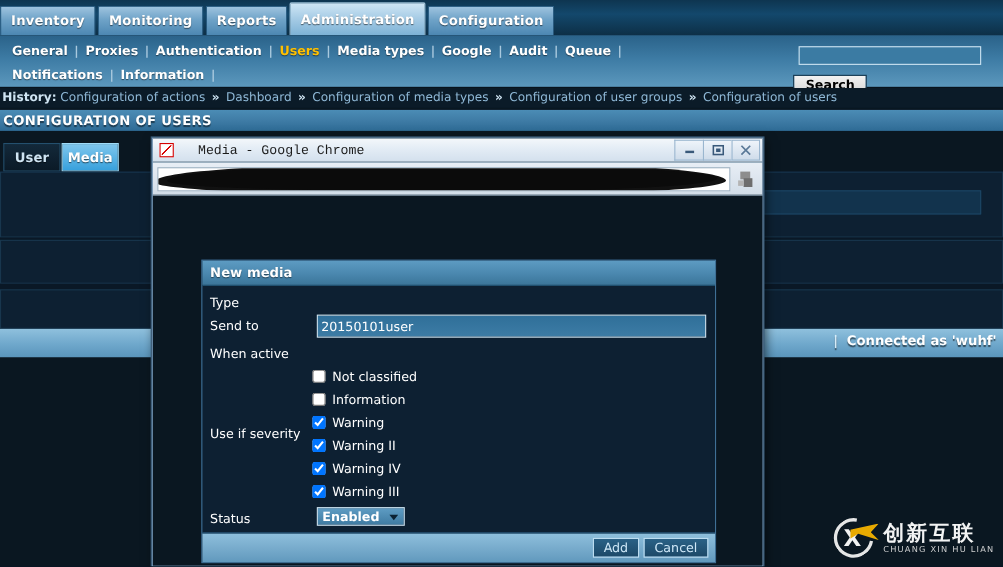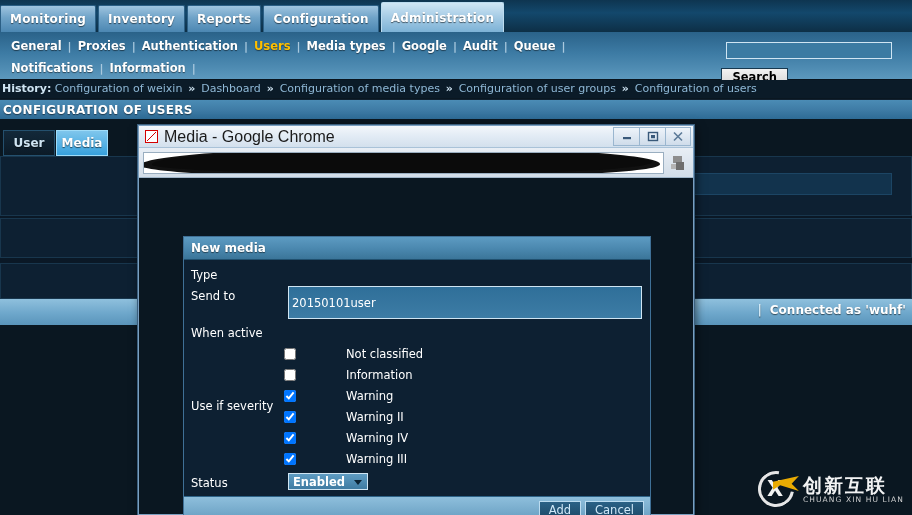--- a/index.html
+++ b/index.html
@@ -152,21 +152,21 @@
     padding-left:6px;
   }
   .zbx-favicon {
     width:13px; height:13px; margin-right:6px; position:relative; flex:none;
     background:#ffffff; border:1.6px solid #d40000;
   }
   .zbx-favicon::after{
     content:""; position:absolute; left:1px; top:1px; right:1px; bottom:1px;
     background: linear-gradient(to bottom right, transparent 45%, #d40000 46%, #d40000 54%, transparent 55%);
   }
-  .chrome-title-text { font-size:16px; color:#1b1b1b; font-family:Liberation Sans, sans-serif; }
+  .chrome-title-text { font-size:12px; color:#1b1b1b; font-family:Liberation Mono, monospace;margin-left:16px; }
   .winbtns { margin-left:auto; display:flex; height:20px; }
   .winbtn {
     width:26px; height:19px; display:flex; align-items:center; justify-content:center;
     border:1px solid #9ab6cf; border-right:none;
     background: linear-gradient(to bottom,#eef4fa,#cfdcea);
     cursor:pointer;
   }
   .winbtn:last-child { border-right:1px solid #9ab6cf; margin-right:2px; }
   .winbtn svg { display:block; }
 
@@ -231,31 +231,31 @@
   }
   .selwrap { position:relative; display:inline-block; }
   .selwrap::after {
     content:""; position:absolute; right:6px; top:7px;
     border-left:4px solid transparent; border-right:4px solid transparent;
     border-top:5px solid #0b2233; pointer-events:none;
   }
   .selwrap.narrow select.zselect { width:80px; }
 
   input.ztext {
-    width:100%; height:33px;
+    width:100%; height:21px;
     background: linear-gradient(to bottom,#2f6f99,#3d7ca5);
     border:1px solid #cfe5f3; color:#ffffff;
     font-size:11.5px; padding:0 3px;
     font-family:"DejaVu Sans", sans-serif;
   }
 
   .sev-row { display:flex; align-items:flex-start; padding:1px 0 0 0; }
   .sev-label { width:100px; flex:none; color:#ffffff; font-size:11.5px; padding-left:7px; }
   .sev-list { display:flex; flex-direction:column; }
-  .sev-item { display:flex; align-items:center; height:21px;gap:44px; }
+  .sev-item { display:flex; align-items:center; height:21px; }
   .sev-item input { margin:0 6px 0 0; width:12px; height:12px; cursor:pointer; }
   .sev-item label { color:#ffffff; font-size:11.5px; cursor:pointer; }
 
   .mf-foot {
     background: linear-gradient(to bottom,#8ebfdc 0%, #76aacb 55%, #6199bd 100%);
     border-top:1px solid #2d6388;
     padding:4px 6px; display:flex; justify-content:flex-end; gap:4px;
   }
   .zbtn {
     background: linear-gradient(to bottom,#2a6186,#1d4968);
@@ -266,25 +266,25 @@
 </style>
 </head>
 <body>
 
 <div id="root">
 
   <div class="zbx-page">
 
     <div class="topbar">
       <div class="topbar-inner" id="topmenu">
+          <div class="mtab">Inventory</div>
           <div class="mtab">Monitoring</div>
-          <div class="mtab">Inventory</div>
           <div class="mtab">Reports</div>
+          <div class="mtab active">Administration</div>
           <div class="mtab">Configuration</div>
-          <div class="mtab active">Administration</div>
         </div>
     </div>
 
     <div class="submenu">
       <div class="submenu-row" id="submenu-row1">
           <span class="smlink">General</span>
           <span class="smsep">|</span>
           <span class="smlink">Proxies</span>
           <span class="smsep">|</span>
           <span class="smlink">Authentication</span>
@@ -305,21 +305,21 @@
           <span class="smsep">|</span>
           <span class="smlink">Information</span>
           <span class="smsep">|</span>
         </div>
     </div>
     <input class="searchbox" value="" placeholder="" style="">
     <button class="searchbtn">Search</button>
 
     <div class="history">
       <b>History:</b>
-      <span id="crumbs"><span class="crumb">Configuration of weixin</span><span class="arrow"> » </span><span class="crumb">Dashboard</span><span class="arrow"> » </span><span class="crumb">Configuration of media types</span><span class="arrow"> » </span><span class="crumb">Configuration of user groups</span><span class="arrow"> » </span><span class="crumb">Configuration of users</span></span>
+      <span id="crumbs"><span class="crumb">Configuration of actions</span><span class="arrow"> » </span><span class="crumb">Dashboard</span><span class="arrow"> » </span><span class="crumb">Configuration of media types</span><span class="arrow"> » </span><span class="crumb">Configuration of user groups</span><span class="arrow"> » </span><span class="crumb">Configuration of users</span></span>
     </div>
 
     <div class="pagetitle">CONFIGURATION OF USERS</div>
 
     <div class="ftabs" id="ftabs">
         <div class="ftab">User</div>
         <div class="ftab active">Media</div>
       </div>
 
     <div class="bgpanel" style="left:0px; top:156px; width:912px; height:60px;"></div>

